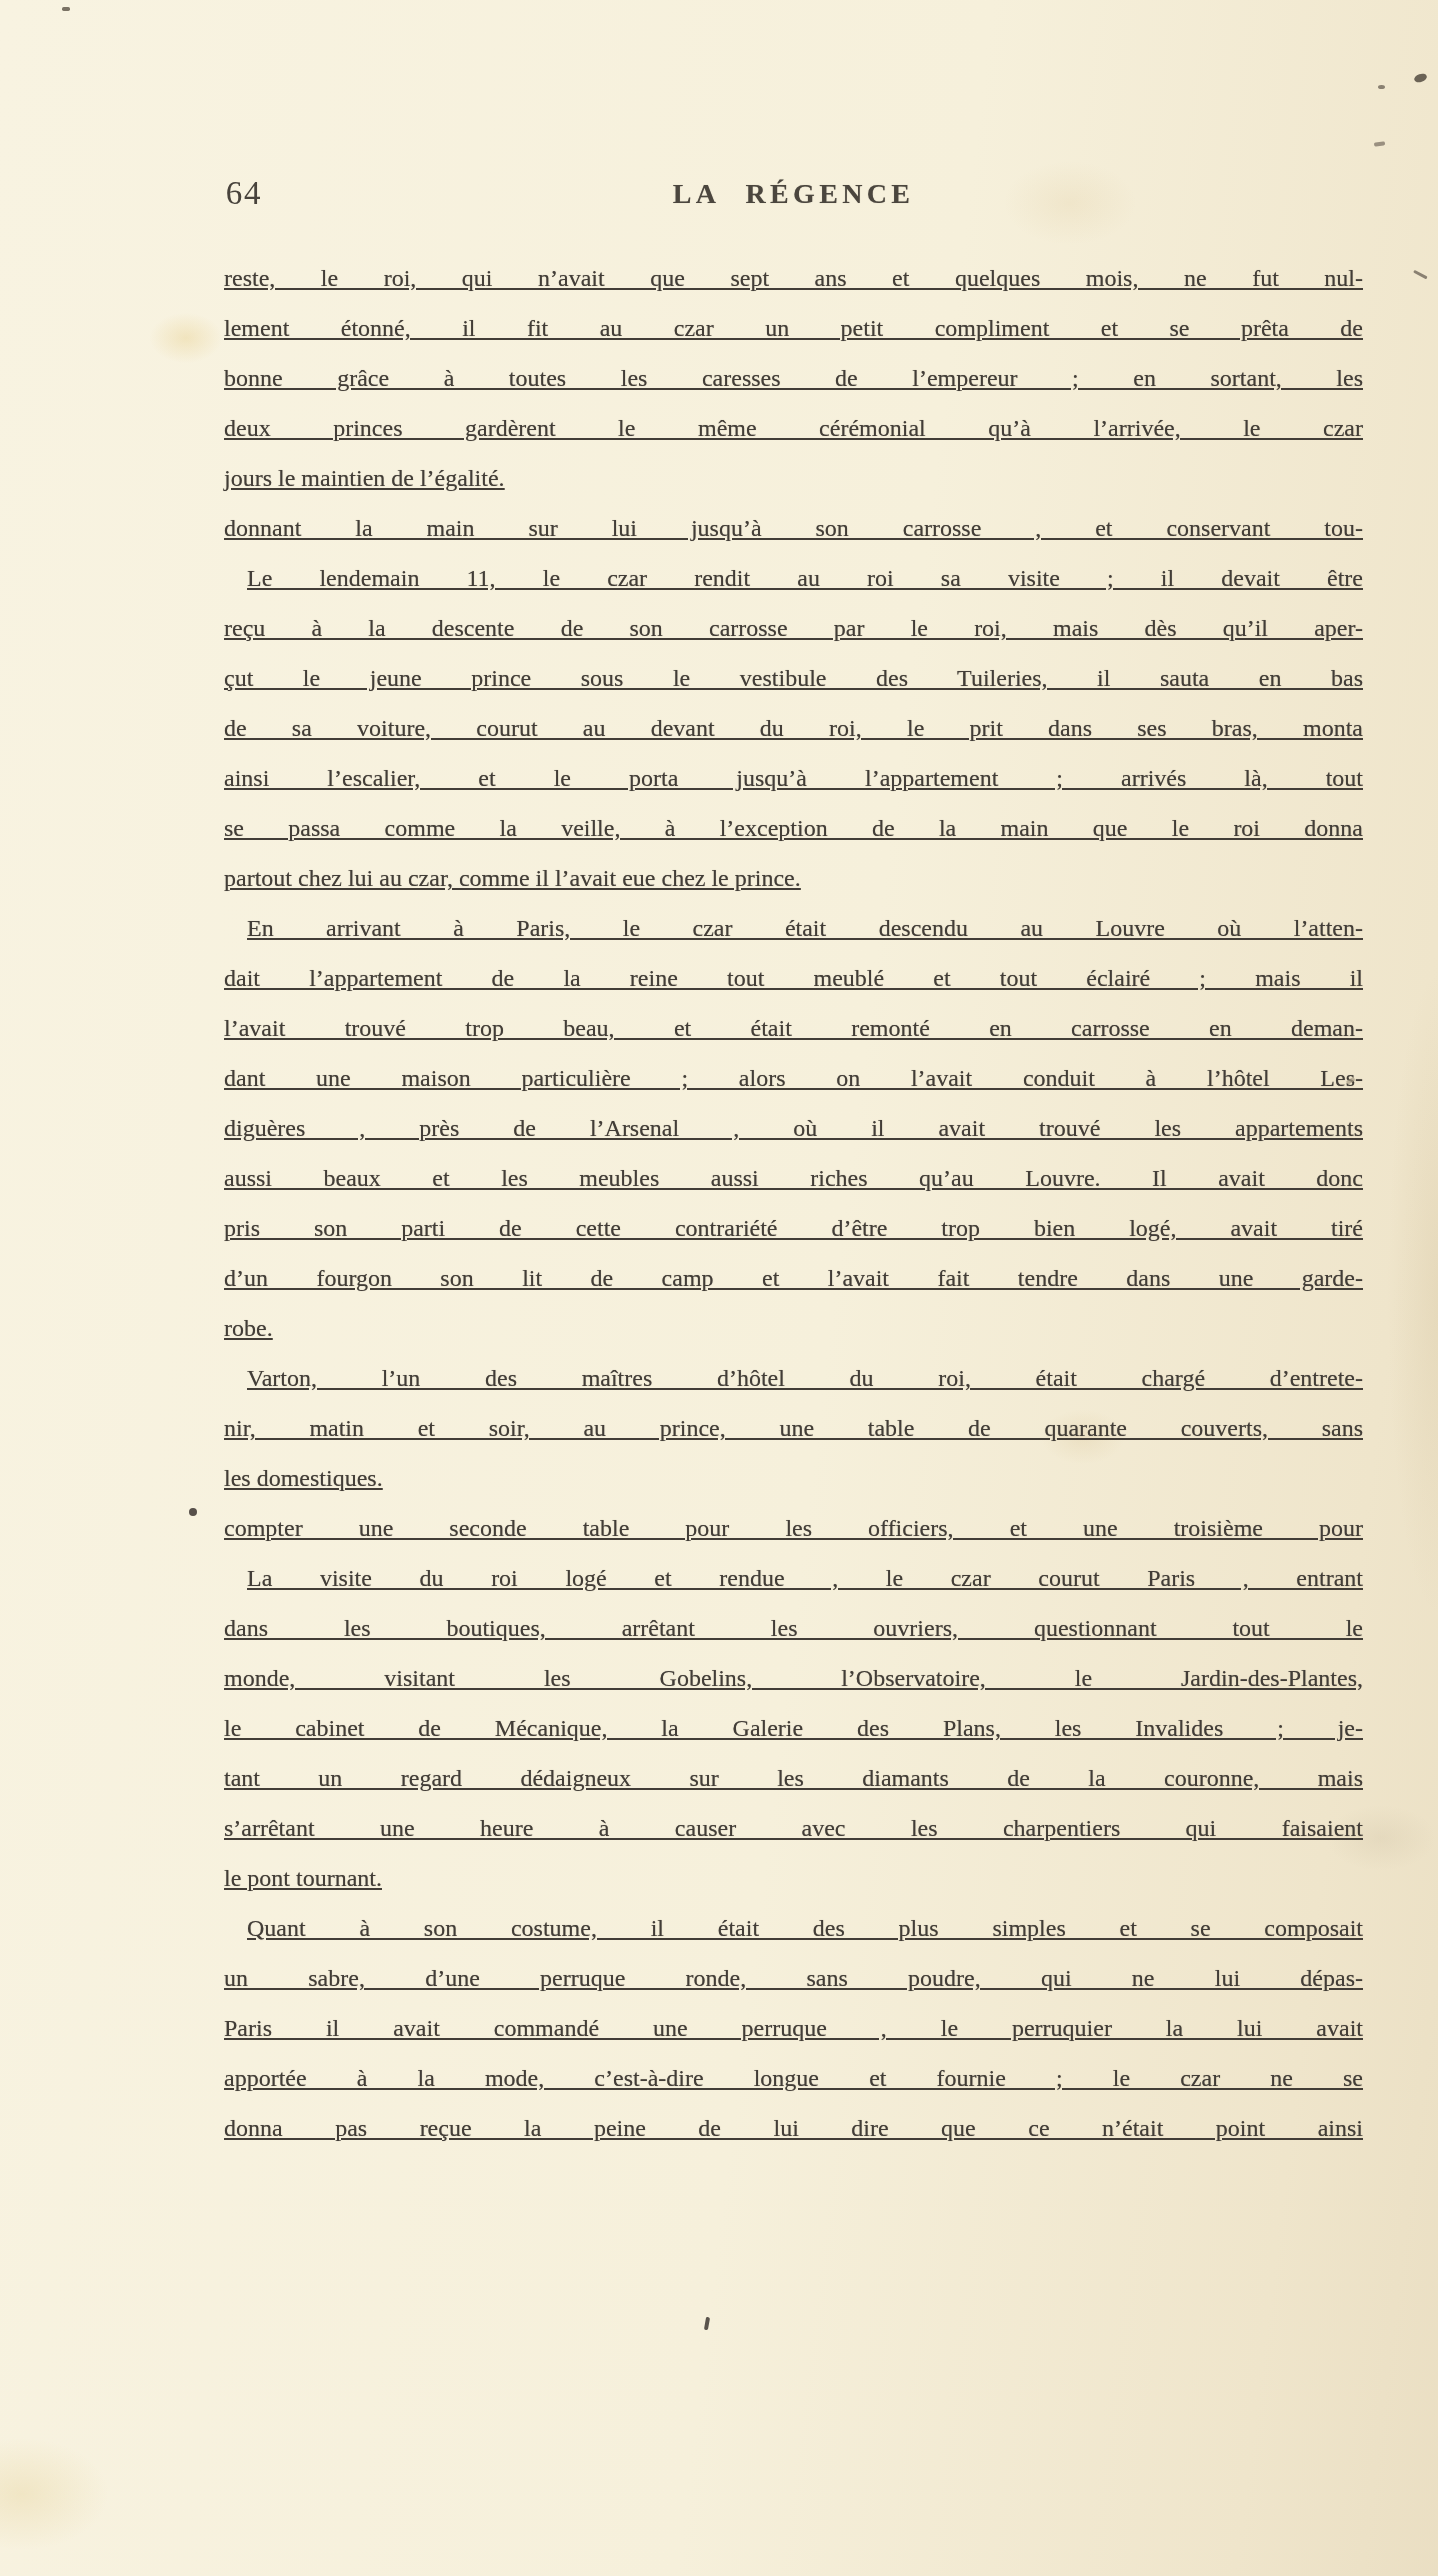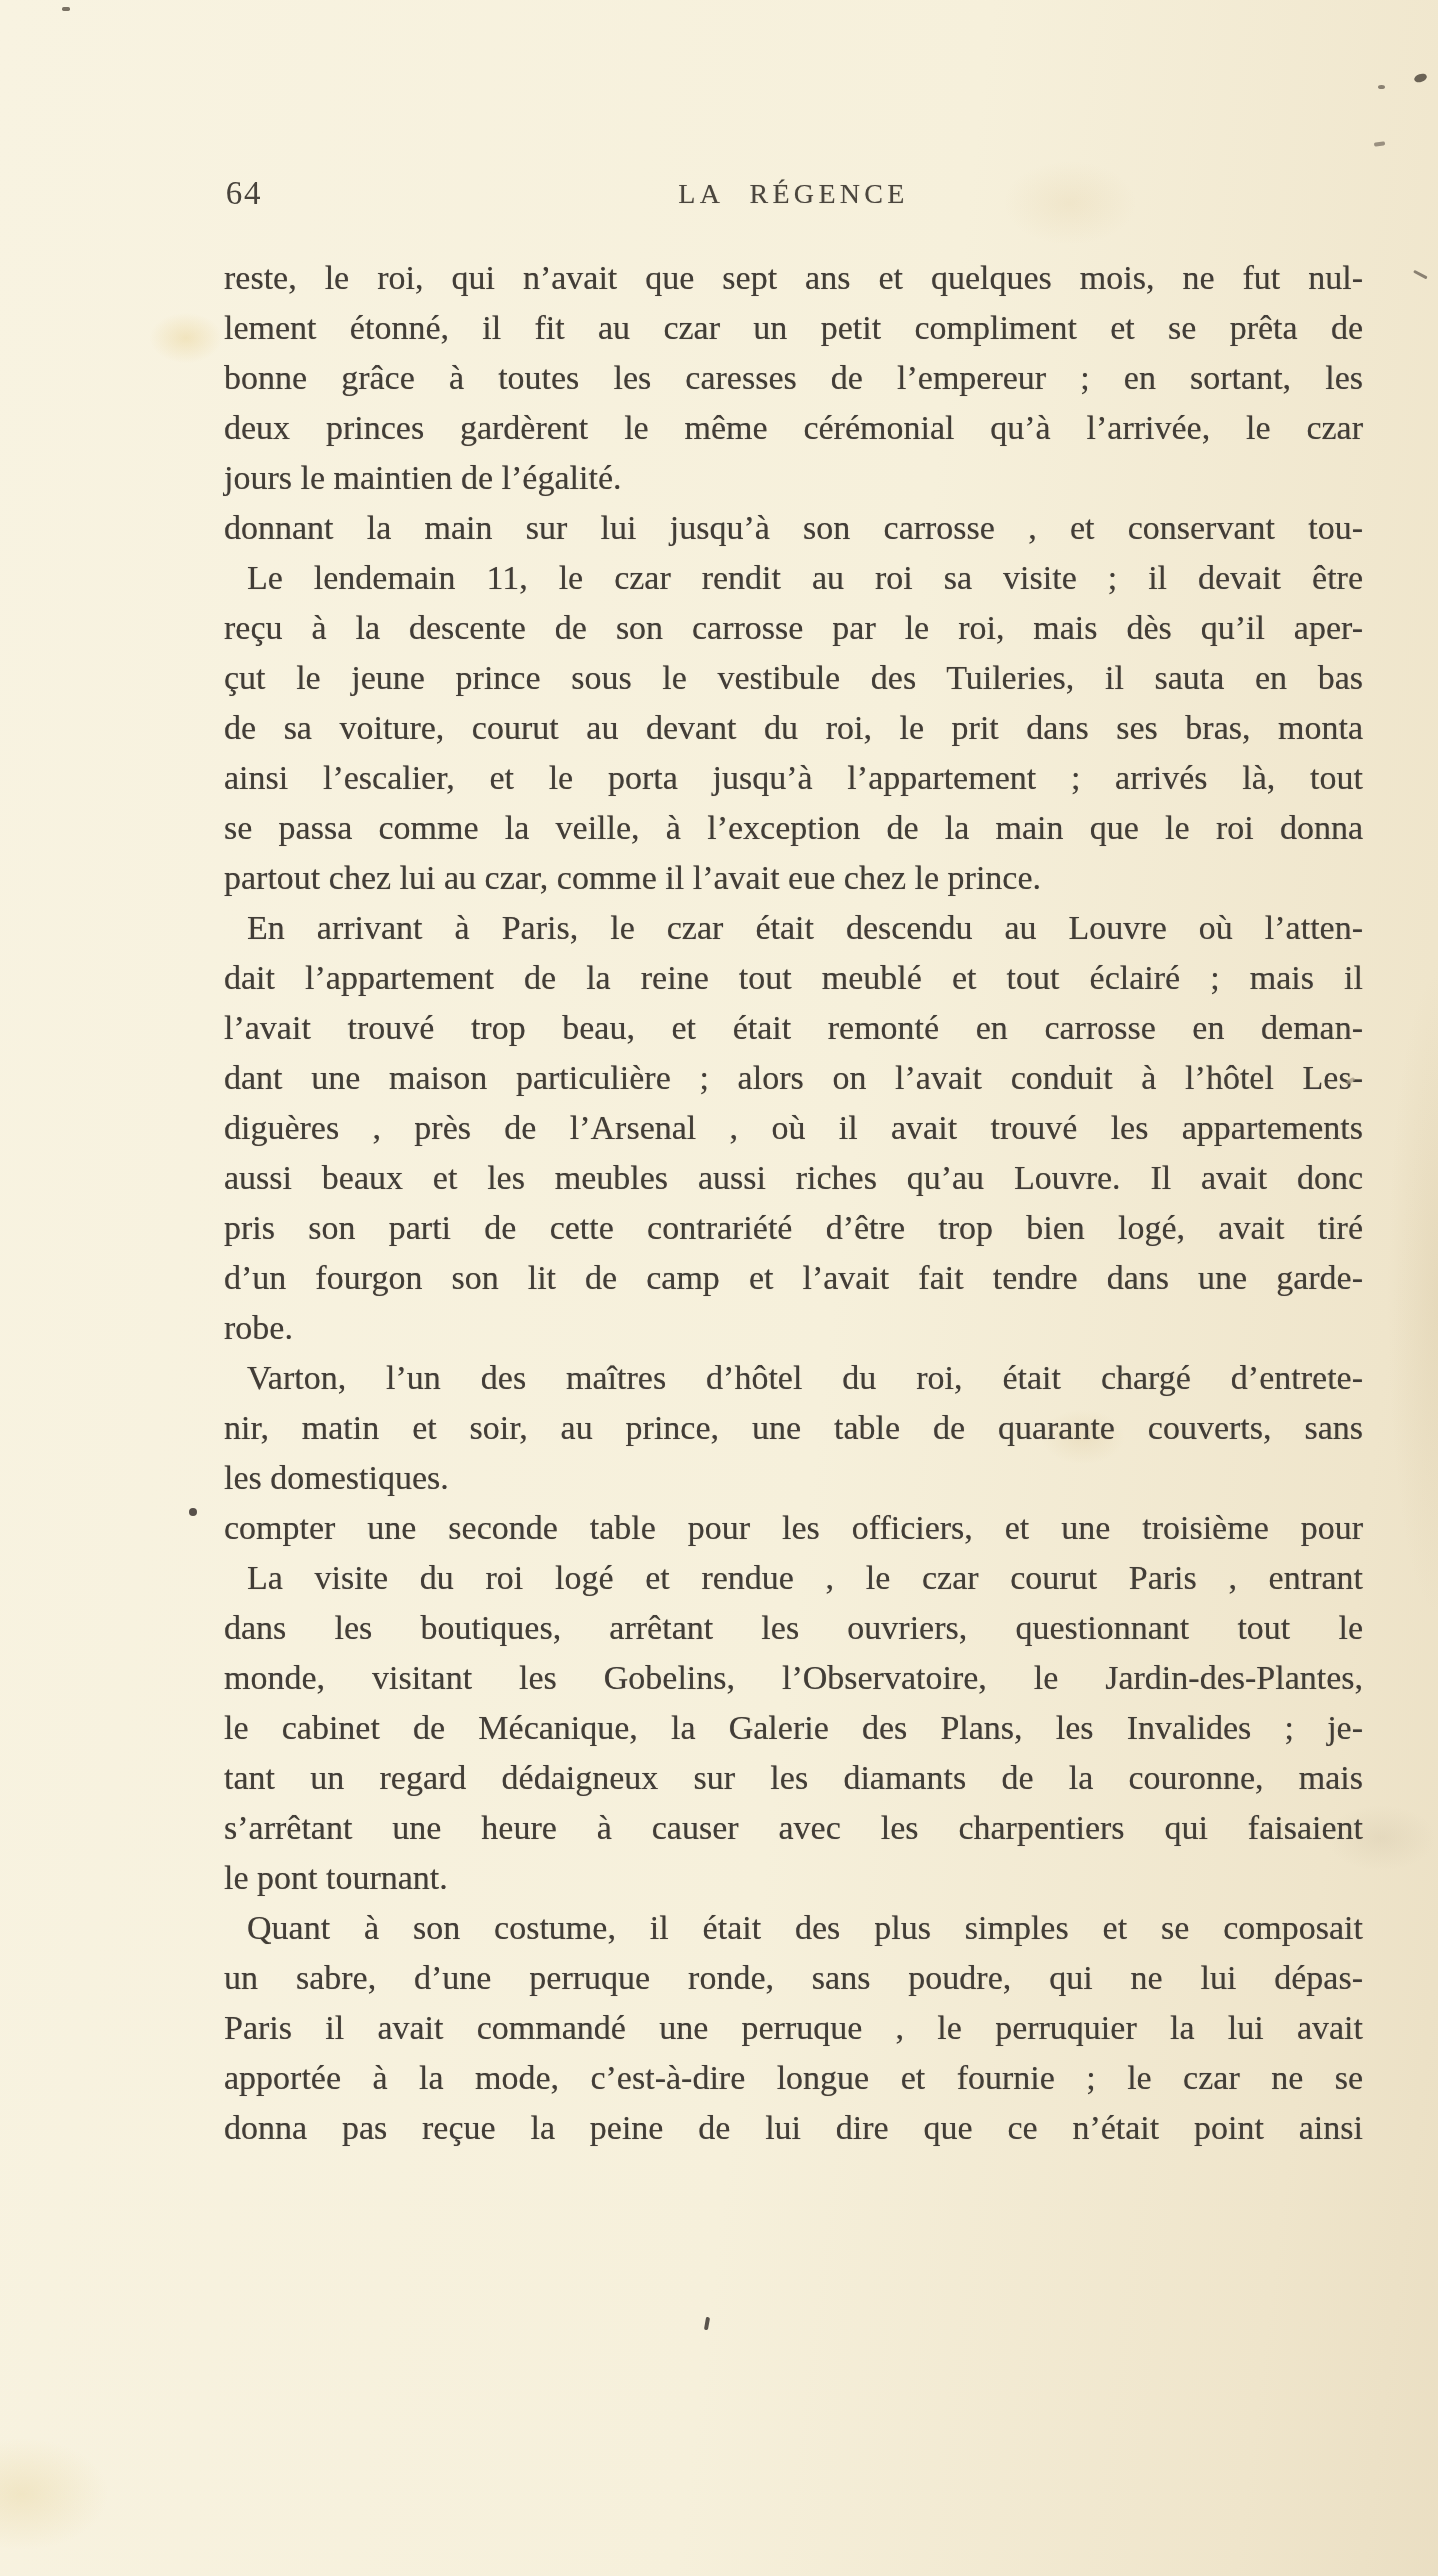--- a/index.html
+++ b/index.html
@@ -26,33 +26,34 @@
     width: 1139px; height: 43px;
   }
   .page-number {
     position: absolute; left: 1.7px; top: 3.5px;
     font-size: 33px; letter-spacing: 1.7px; color: #48433c;
   }
   .running-title {
     position: absolute; left: 0; top: 7px; width: 100%;
     text-align: center;
     font-size: 28px;
-    font-weight: normal;
+    font-weight: bold;
     letter-spacing: 4.3px;
     word-spacing: 15.5px;
     color: #4b463e;
     text-shadow: 0 0 0.9px rgba(75,70,62,0.35);
   }
   .body-text {
     position: absolute;
     left: 224px; top: 253px;
     width: 1139px;
-    font-size: 34px;
+    font-size: 24px;
     line-height: 50px;
     text-shadow: 0 0 0.7px rgba(62,56,48,0.55);
+    text-decoration: underline;
   }
   .para { margin: 0; }
   .line {
     text-align: justify;
     text-align-last: justify;
     white-space: normal;
   }
   .line.endline { text-align-last: left; }
   .line.indent { text-indent: 23px; }
   .mark { position: absolute; pointer-events: none; }

